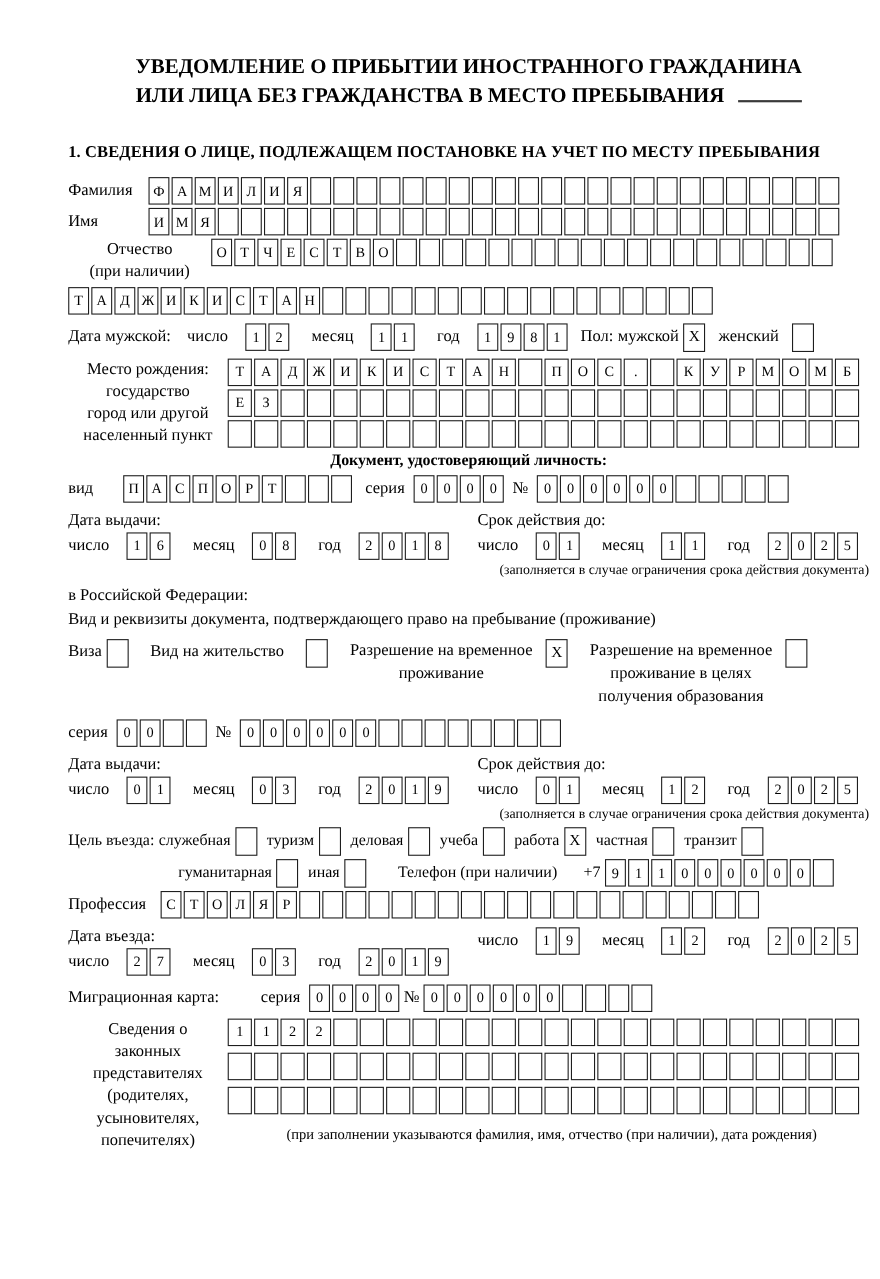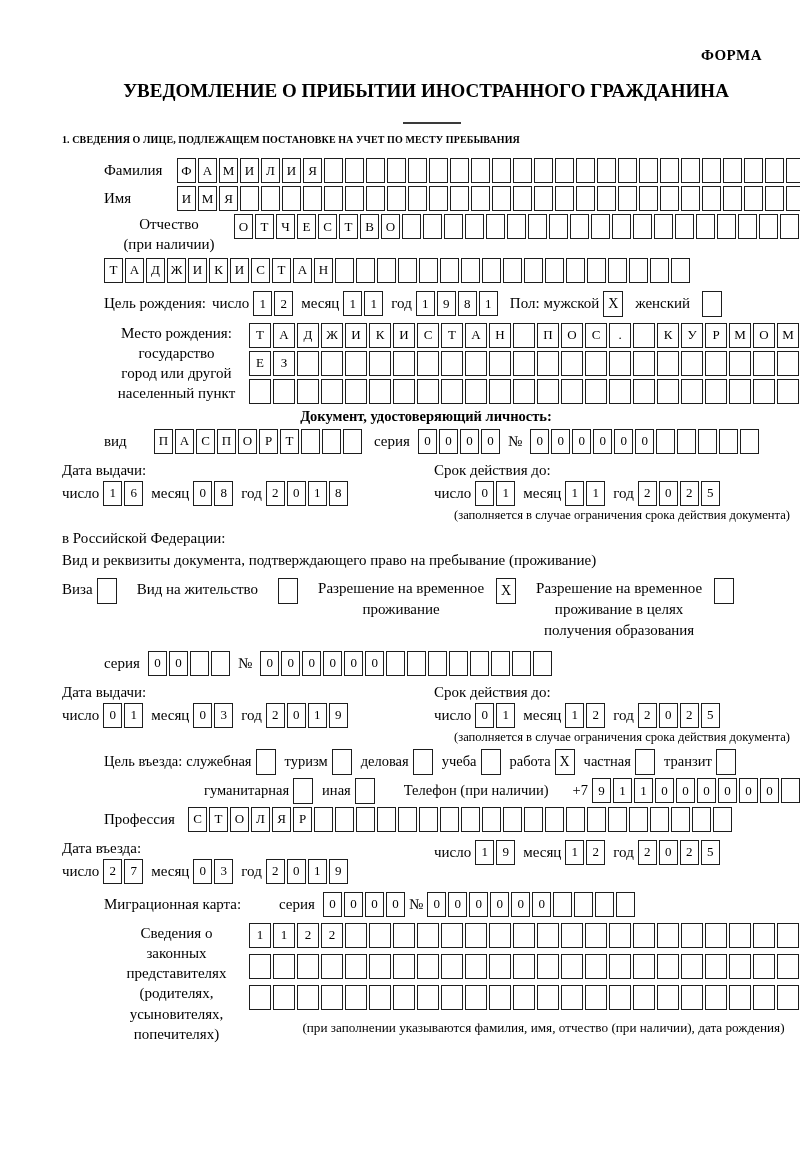--- a/index.html
+++ b/index.html
@@ -12,24 +12,24 @@
   .page { padding: 34px 10px 0 62px; width: 800px; }
 
   
   .hdr { margin-left: 556px; font-size: 13.5px; line-height: 1.42; }
   .hdr-note { margin-top: 5px; }
   .forma { text-align: right; padding-right: 28px; font-weight: bold; margin-top: 13px; letter-spacing: .5px; }
 
   .title { text-align: center; font-weight: bold; font-size: 19px; line-height: 1.4; margin-top: 14px; }
   .blank-line { display: inline-block; width: 58px; border-bottom: 2.2px solid #3a3a3a; margin-left: 12px; }
 
-  .sec-heading { font-weight: bold; font-size: 10px; margin-top: 3px; white-space: nowrap; letter-spacing: .1px; }
+  .sec-heading { font-weight: bold; font-size: 15px; margin-top: 30px; white-space: nowrap; letter-spacing: .1px; }
 
   .form-body { margin-top: 13px; }
-  .row { display: flex; align-items: center; margin-bottom: 3px; margin-left: 42px; }
+  .row { display: flex; align-items: center; margin-bottom: 3px; }
   .row-top { align-items: flex-start; text-align: center; }
   .lbl { flex: none; white-space: nowrap; }
   .lbl-stack { flex: none; line-height: 1.35; }
   .lbl-stack div { white-space: nowrap; }
 
   .cells { display: inline-flex; gap: 2px; flex: none; }
   .cell {
     width: 19px; height: 25px; border: 1.6px solid #1e1e1e; flex: none;
     display: inline-flex; align-items: center; justify-content: center;
     font-size: 13px; background: #fff;
@@ -39,21 +39,21 @@
 
   .checkbox {
     width: 20px; height: 26px; border: 1.6px solid #1e1e1e; flex: none;
     display: inline-flex; align-items: center; justify-content: center;
     font-size: 14px; background: #fff;
   }
 
   .gap4 { width: 4px; flex: none; } .gap8 { width: 8px; flex: none; }
   .gap12 { width: 12px; flex: none; } .gap20 { width: 20px; flex: none; }
 
-  .dgroup { display: flex; align-items: center; }
+  .dgroup { display: flex; align-items: center; gap: 12px; }
   .dgroup .dlabel { margin-right: 4px; white-space: nowrap; }
   .dgroup .cells { margin-right: 8px; }
 
   .date-pair { display: flex; align-items: flex-start; margin-bottom: 4px; }
   .dp-left { width: 372px; flex: none; }
   .dp-right { flex: 1; }
   .dp-title { margin-bottom: 2px; white-space: nowrap; }
   .dp-left .dp-title { padding-right: 120px; }
   .dp-right .dp-title { padding-right: 60px; }
   .dp-note { font-size: 12.6px; text-align: right; margin-top: 2px; white-space: nowrap; }
@@ -73,26 +73,25 @@
   .purpose-row .checkbox { margin-right: 9px; }
 
   .note-center { font-size: 13.2px; margin-left: 120px; margin-top: 4px; }
   .mb6 { margin-bottom: 6px; } .mb8 { margin-bottom: 8px; } .mt8 { margin-top: 8px; }
 </style>
 </head>
 <body>
 
 <div class="page">
 
-  <div class="forma">ФОРМА</div>
 
   <div class="title">
     <div>УВЕДОМЛЕНИЕ О ПРИБЫТИИ ИНОСТРАННОГО ГРАЖДАНИНА</div>
     <div>
-      <span class="blank-line"></span>
+      <span>ИЛИ ЛИЦА БЕЗ ГРАЖДАНСТВА В МЕСТО ПРЕБЫВАНИЯ</span><span class="blank-line"></span>
     </div>
   </div>
 
   <div class="sec-heading">1. СВЕДЕНИЯ О ЛИЦЕ, ПОДЛЕЖАЩЕМ ПОСТАНОВКЕ НА УЧЕТ ПО МЕСТУ ПРЕБЫВАНИЯ</div>
 
   <div class="form-body">
 
     <div class="row">
       <span class="lbl" style="width:73px">Фамилия</span>
       <span class="cells">
@@ -228,21 +227,21 @@
           <span class="cell"></span>
           <span class="cell"></span>
           <span class="cell"></span>
           <span class="cell"></span>
           <span class="cell"></span>
           <span class="cell"></span>
         </span>
     </div>
 
     <div class="row mt8 mb6">
-      <span class="lbl" style="width:108px">Цель рождения:</span>
+      <span class="lbl" style="width:108px">Дата мужской:</span>
       <span class="dgroup">
         <span class="dlabel">число</span>
         <span class="cells">
             <span class="cell">1</span>
             <span class="cell">2</span>
           </span>
         <span class="dlabel">месяц</span>
         <span class="cells">
             <span class="cell">1</span>
             <span class="cell">1</span>

